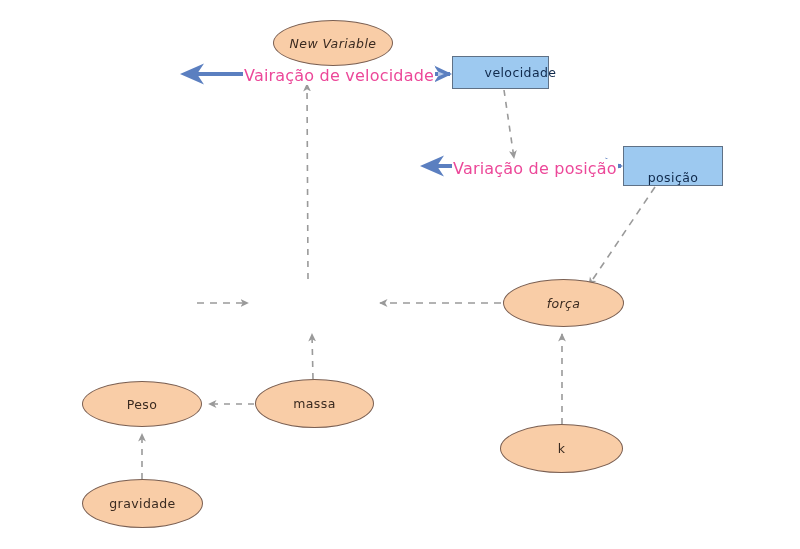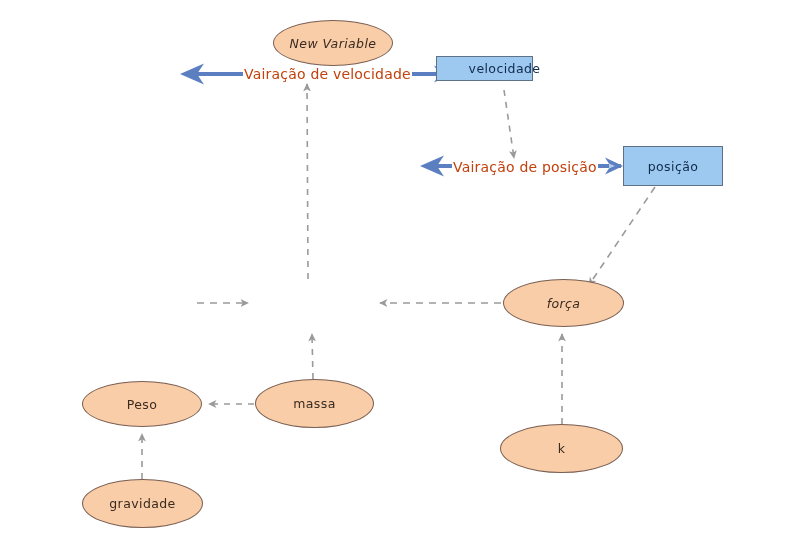--- a/index.html
+++ b/index.html
@@ -42,22 +42,22 @@
   }
   .node-rect {
     background: #9dc9f0;
     border: 1.8px solid #5f7186;
     color: #102a4c;
     font-size: 12.5px;
     letter-spacing: .4px;
   }
   .edge-label {
     position: absolute;
-    font-size: 14px;
-    color: #c2410c;
+    font-size: 16px;
+    color: #ec4899;
     letter-spacing: .2px;
     white-space: nowrap;
     background: #ffffff;
     padding: 0 1px;
   }
 </style>
 </head>
 <body>
 
 <div id="canvas">
@@ -97,31 +97,31 @@
     <line x1="196" y1="74" x2="450" y2="74" stroke="#5b7fc0" stroke-width="4.2"></line>
     <line x1="196" y1="74" x2="180" y2="74" stroke="none" marker-end="url(#blueArrowL)"></line>
     <line x1="430" y1="74" x2="452" y2="74" stroke="none" marker-end="url(#blueArrowR)"></line>
 
     <line x1="436" y1="166" x2="621" y2="166" stroke="#5b7fc0" stroke-width="4.2"></line>
     <line x1="436" y1="166" x2="420" y2="166" stroke="none" marker-end="url(#blueArrowL)"></line>
     <line x1="601" y1="166" x2="623" y2="166" stroke="none" marker-end="url(#blueArrowR)"></line>
   </svg>
 
   <div class="edge-label" style="left:243px; top:66px;">Vairação de velocidade</div>
-  <div class="edge-label" style="left:452px; top:159px;">Vairação de posição</div>
+  <div class="edge-label" style="left:452px; top:159px;">Variação de posição</div>
 
   <div class="node node-ellipse" style="left:273px; top:20px; width:120px; height:46px;font-style:italic;">
     <span>New Variable</span>
   </div>
 
-  <div class="node node-rect" style="left:436px; top:56px; width:97px; height:25px;padding-left:40px;">
+  <div class="node node-rect" style="left:452px; top:56px; width:97px; height:33px;padding-left:40px;">
     <span>velocidade</span>
   </div>
 
-  <div class="node node-rect" style="left:623px; top:146px; width:100px; height:40px;">
+  <div class="node node-rect" style="left:623px; top:146px; width:100px; height:40px;align-items:flex-end;">
     <span>posição</span>
   </div>
 
 
   <div class="node node-ellipse" style="left:503px; top:279px; width:121px; height:48px;font-style:italic;">
     <span>força</span>
   </div>
 
   <div class="node node-ellipse" style="left:82px; top:381px; width:120px; height:46px;text-align:right;">
     <span>Peso</span>

